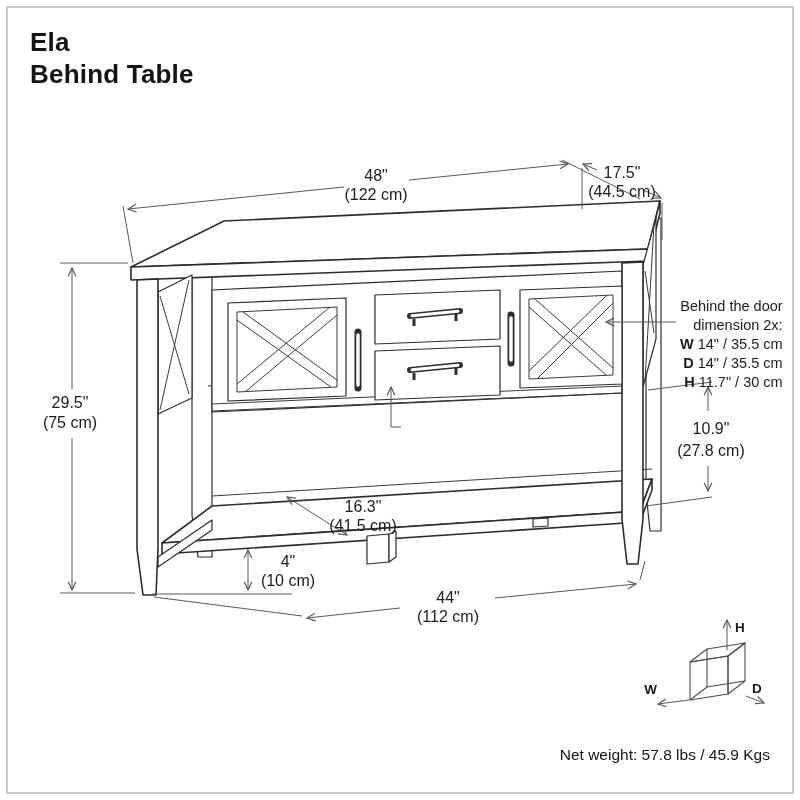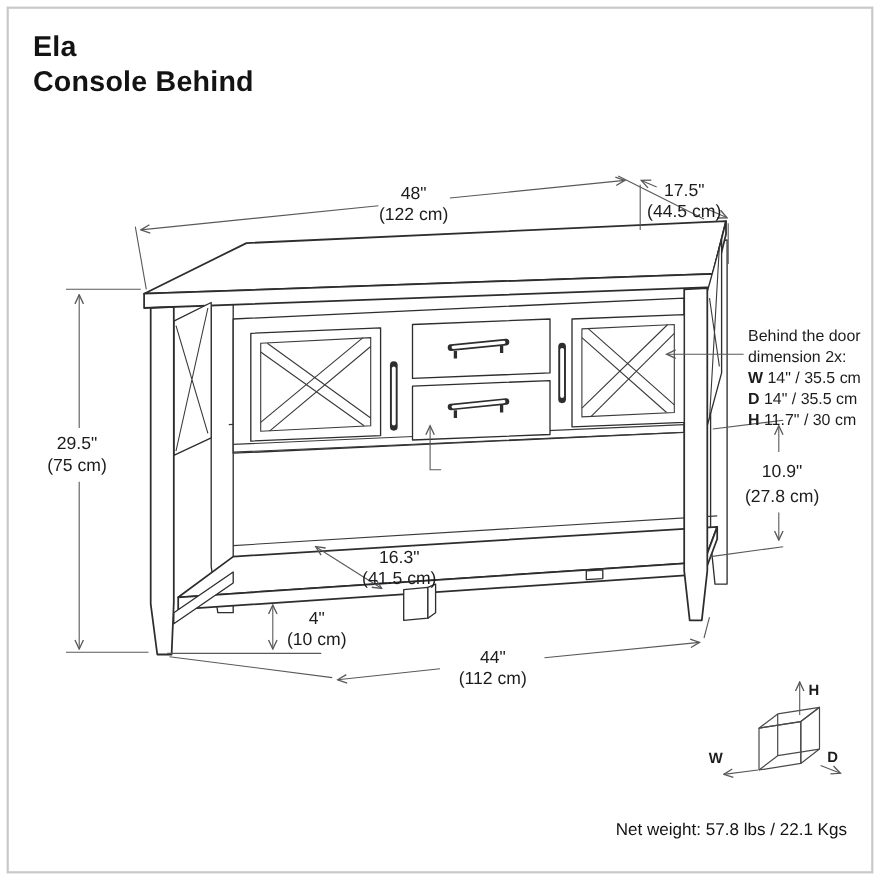--- a/index.html
+++ b/index.html
@@ -21,21 +21,21 @@
   #netweight b{font-weight:400;}
 </style>
 </head>
 <body>
 
 <div id="page">
   <div id="frame"></div>
 
   <div id="title">
     <div>Ela</div>
-    <div>Console Behind</div>
+    <div>Behind Table</div>
   </div>
 
   <svg width="800" height="800" viewBox="0 0 800 800">
     <defs>
       <marker id="arr" viewBox="0 0 10 10" refX="9" refY="5" markerWidth="11" markerHeight="11" orient="auto-start-reverse">
         <path d="M1.5,1.5 L9,5 L1.5,8.5" fill="none" stroke="#58595b" stroke-width="1.1"></path>
       </marker>
     </defs>
 
     <g>
@@ -168,23 +168,23 @@
       <path class="cube" d="M707,649 L707,687 L745,681 M707,687 L690,700"></path>
       <path class="dim" marker-end="url(#arr)" d="M727,650 L727,620"></path>
       <path class="dim" mar="" marker-end="url(#arr)" d="M689,700 L658,704"></path>
       <path class="dim" marker-end="url(#arr)" d="M746,696 L764,703"></path>
       <text class="cubelbl" x="735" y="632">H</text>
       <text class="cubelbl" x="657" y="694" text-anchor="end">W</text>
       <text class="cubelbl" x="752" y="693">D</text>
     </g>
   </svg>
 
-  <div class="ann" style="left:680px;top:297px;">
+  <div class="ann" style="left:680px;top:297px;text-align:right;">
     <div>Behind the door</div>
     <div>dimension 2x:</div>
     <div><b>W</b><span>14" / 35.5 cm</span></div>
     <div><b>D</b><span>14" / 35.5 cm</span></div>
     <div><b>H</b><span>11.7" / 30 cm</span></div>
   </div>
 
 
-  <div id="netweight"><b>Net weight:</b><span> 57.8 lbs / 22.1 Kgs</span></div>
+  <div id="netweight"><b>Net weight:</b><span> 57.8 lbs / 45.9 Kgs</span></div>
 </div>
 
 </body></html>

